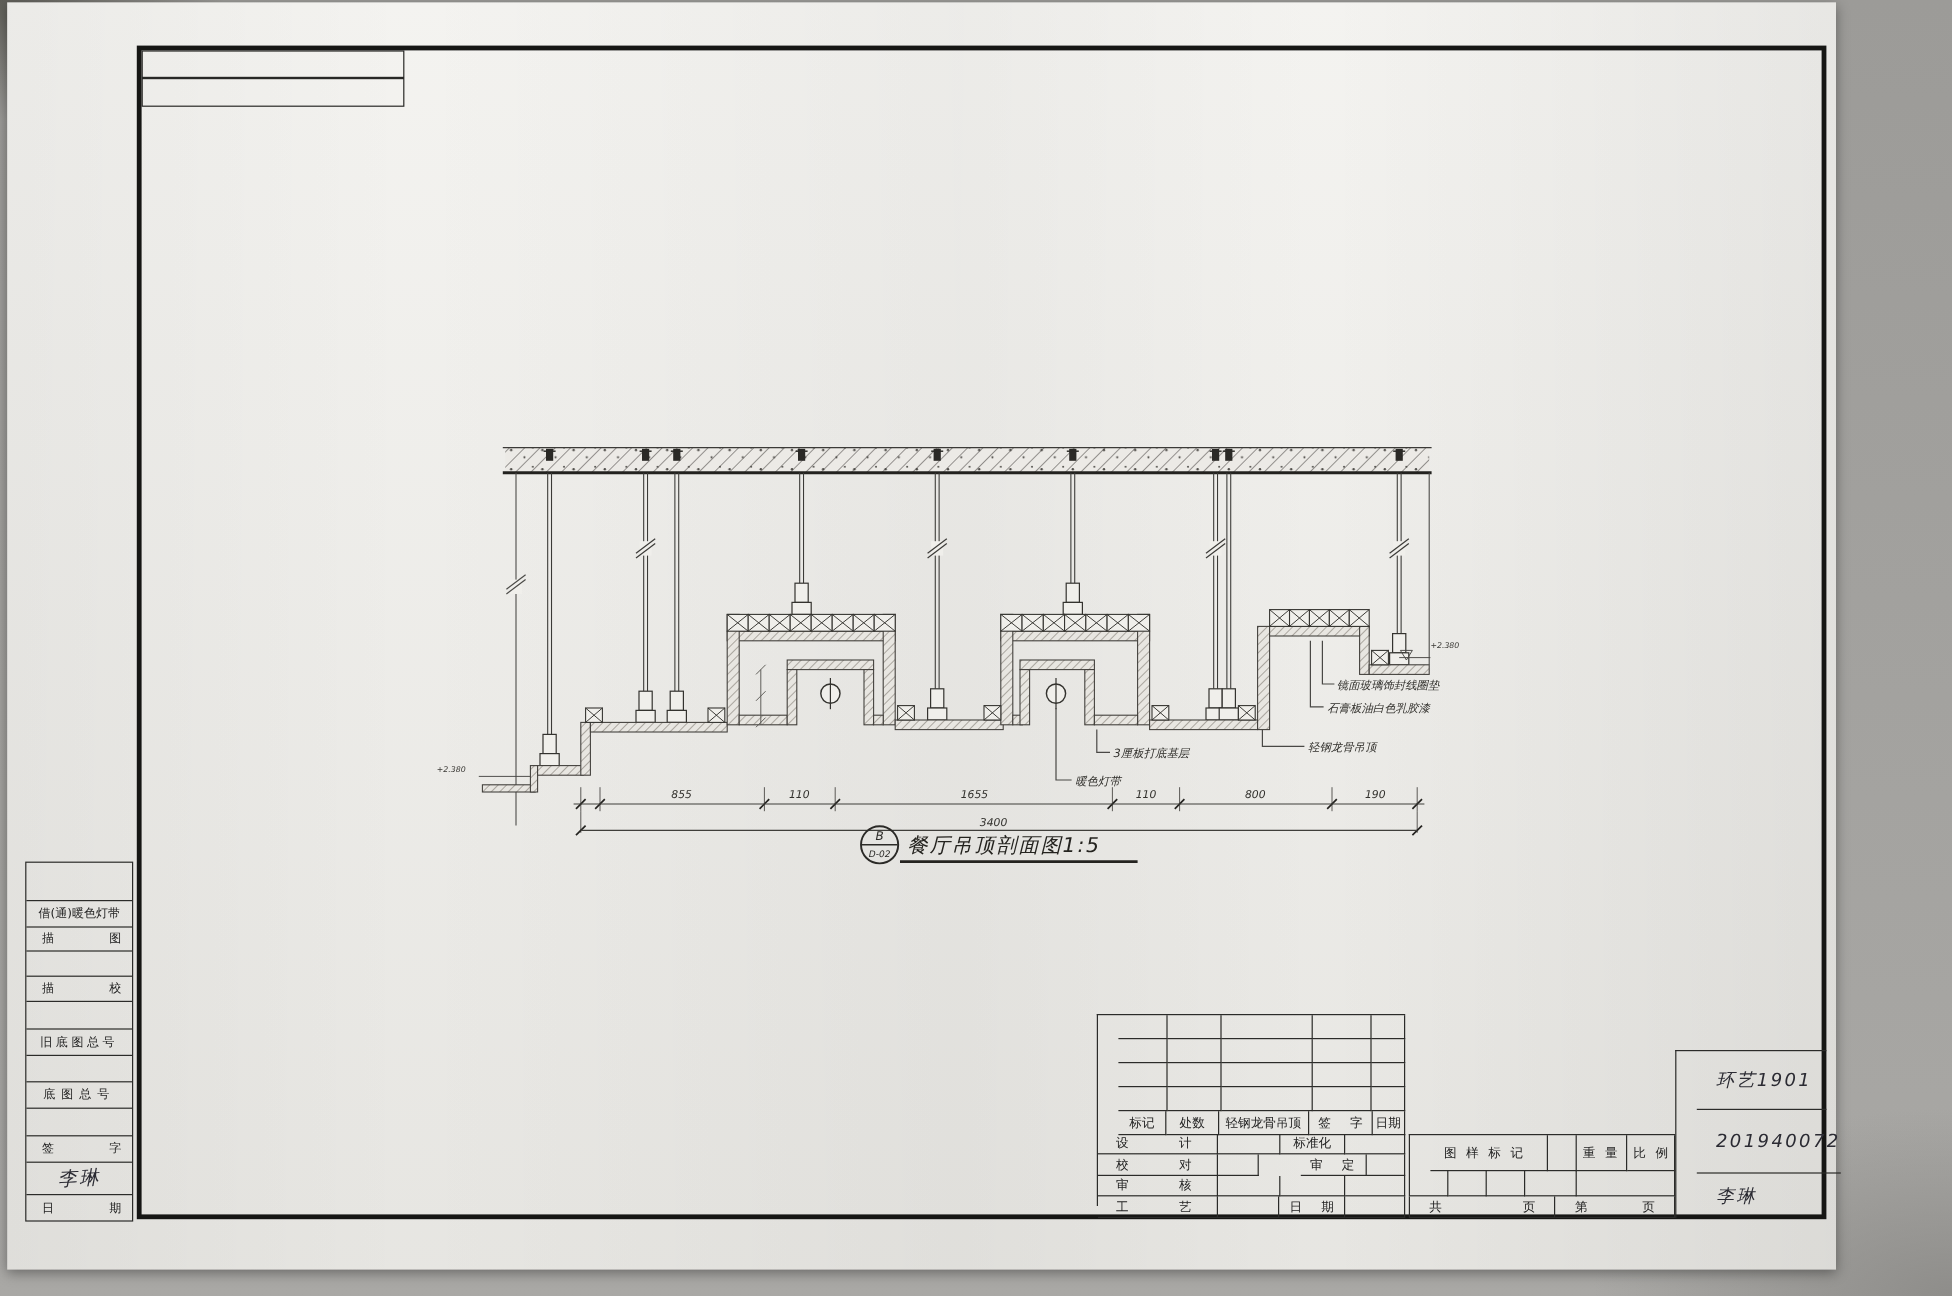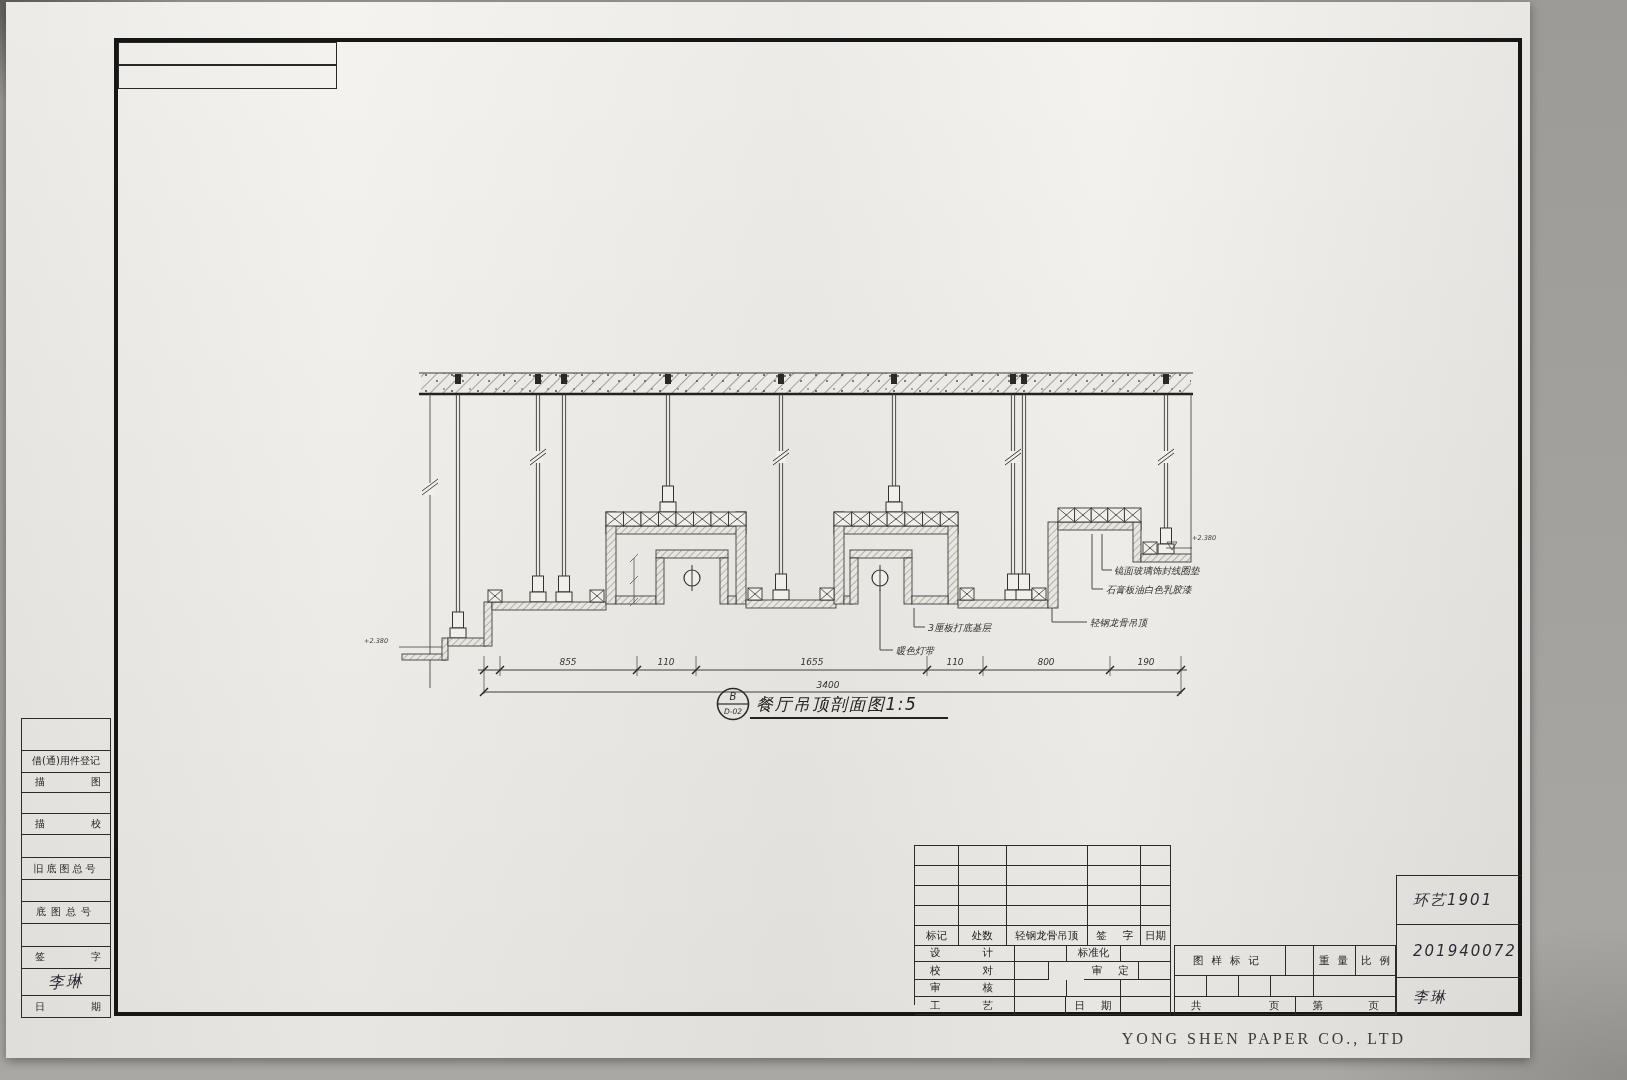--- a/index.html
+++ b/index.html
@@ -24,21 +24,21 @@
   
   #leftpanel{position:absolute;left:15px;top:716px;width:90px;height:300px;border:1.5px solid #2b2b29;box-sizing:border-box;display:flex;flex-direction:column;font-size:10px;}
   .lrow{box-sizing:border-box;border-bottom:1.3px solid #2b2b29;display:flex;align-items:center;justify-content:center;white-space:nowrap;overflow:hidden;}
   .lrow:last-child{border-bottom:none;}
   .sp2{letter-spacing:46px;padding-left:13px;justify-content:flex-start;}
   .ls3{letter-spacing:3px;} .ls5{letter-spacing:5px;}
   .hwtext{font-style:italic;font-size:16px;color:#2b2b33;transform:rotate(-3deg);letter-spacing:2px;}
   
   #titleblock{position:absolute;left:908px;top:843px;width:608px;height:170px;font-size:10.5px;}
   .tb{position:absolute;box-sizing:border-box;display:flex;flex-direction:column;border-left:1.4px solid #2b2b29;}
-  .tb.btop{border-top:1.4px solid #2b2b29;}
+  .tb.btop{border-top:1.4px solid #2b2b29;padding-left:17px;}
   .trow{display:flex;flex:none;box-sizing:border-box;}
   .tcell{box-sizing:border-box;border-right:1.4px solid #2b2b29;border-bottom:1.4px solid #2b2b29;display:flex;align-items:center;justify-content:center;white-space:nowrap;overflow:visible;}
   .spa{letter-spacing:42px;padding-left:15px;justify-content:flex-start;}
   .spc{letter-spacing:16px;padding-left:8px;justify-content:flex-start;}
   .spd{letter-spacing:8px;padding-left:5px;justify-content:flex-start;}
   .lsm{letter-spacing:8px;}
   .pagecell{justify-content:space-between;padding:0 16px;}
   .hwcell{font-style:italic;font-size:15px;color:#2b2b33;justify-content:flex-start;padding-left:16px;letter-spacing:2px;transform:none;}
   #company{position:absolute;left:950px;top:1028px;width:450px;text-align:right;font-family:"Liberation Serif","DejaVu Serif",serif;font-size:16px;letter-spacing:3px;color:#3c3b38;}
   svg text{font-family:"DejaVu Sans",sans-serif;}
@@ -51,21 +51,21 @@
 </head>
 <body>
 
 <div id="paper">
   <div id="frame"></div>
   <div class="tl-box" style="left:112px;top:40px;width:219px;height:23px;"></div>
   <div class="tl-box" style="left:112px;top:63px;width:219px;height:24px;"></div>
 
   <div id="leftpanel">
     <div class="lrow" style="height:32px;"></div>
-    <div class="lrow" style="height:22px;">借(通)用件登记</div>
+    <div class="lrow" style="height:22px;">借(通)暖色灯带</div>
     <div class="lrow sp2" style="height:20px;">描图</div>
     <div class="lrow" style="height:22px;"></div>
     <div class="lrow sp2" style="height:21px;">描校</div>
     <div class="lrow" style="height:23px;"></div>
     <div class="lrow ls3" style="height:22px;">旧底图总号</div>
     <div class="lrow" style="height:22px;"></div>
     <div class="lrow ls5" style="height:22px;">底图总号</div>
     <div class="lrow" style="height:23px;"></div>
     <div class="lrow sp2" style="height:23px;">签字</div>
     <div class="lrow" style="height:27px;">
@@ -469,14 +469,13 @@
         </div>
       <div class="trow" style="height:53px;">
           <div class="tcell hwcell" style="width:126px;border-right:none;">201940072</div>
         </div>
       <div class="trow" style="height:38px;">
           <div class="tcell hwcell" style="width:126px;border-right:none;border-bottom:none;">李琳</div>
         </div>
     </div>
   </div>
 
-  <div id="company">YONG SHEN PAPER CO., LTD</div>
 </div>
 
 </body></html>

